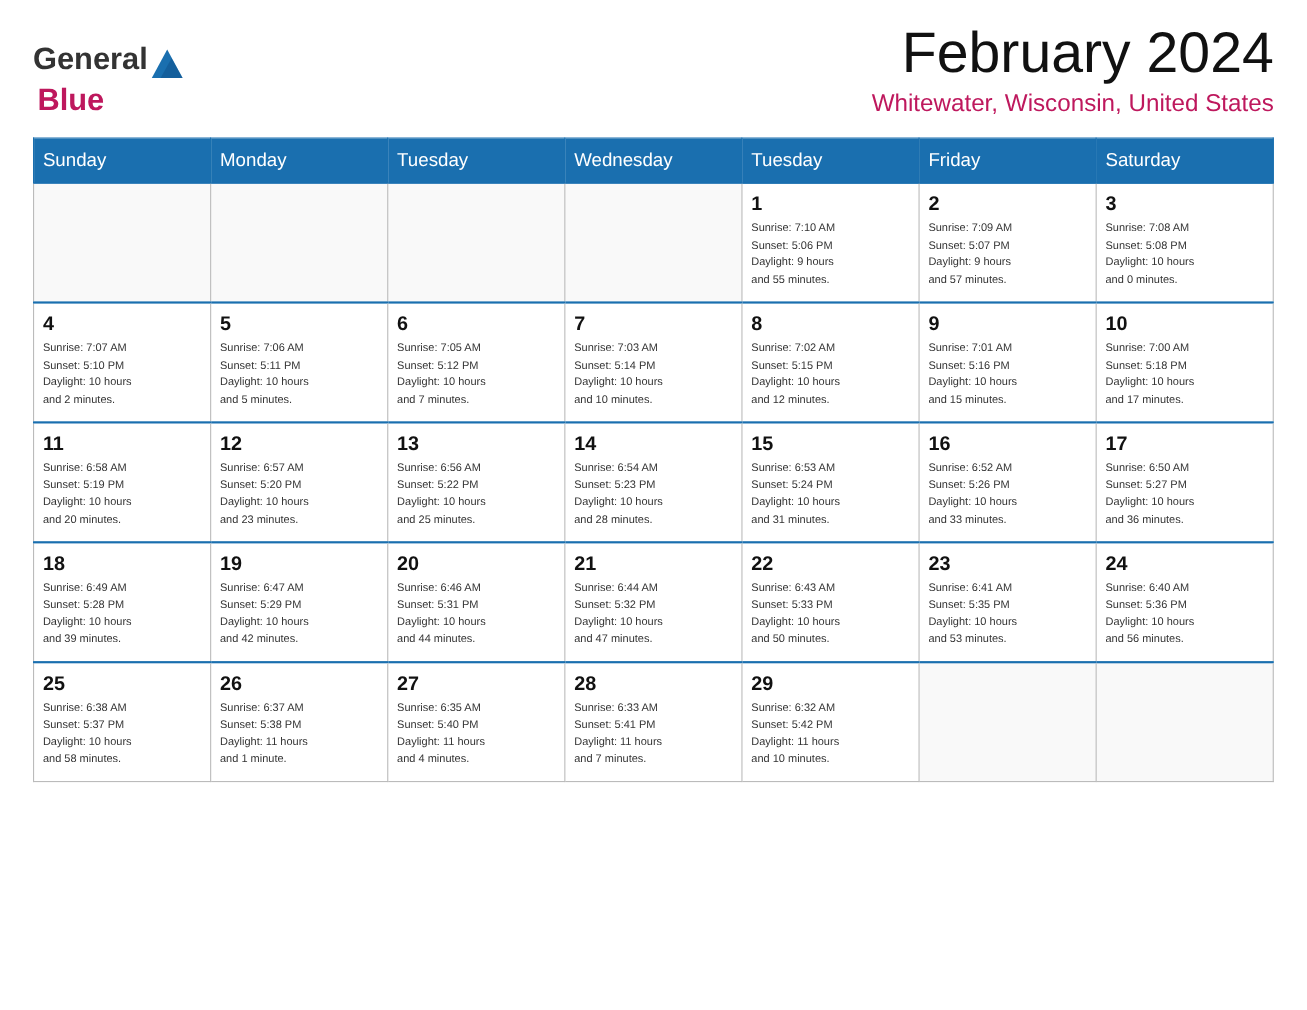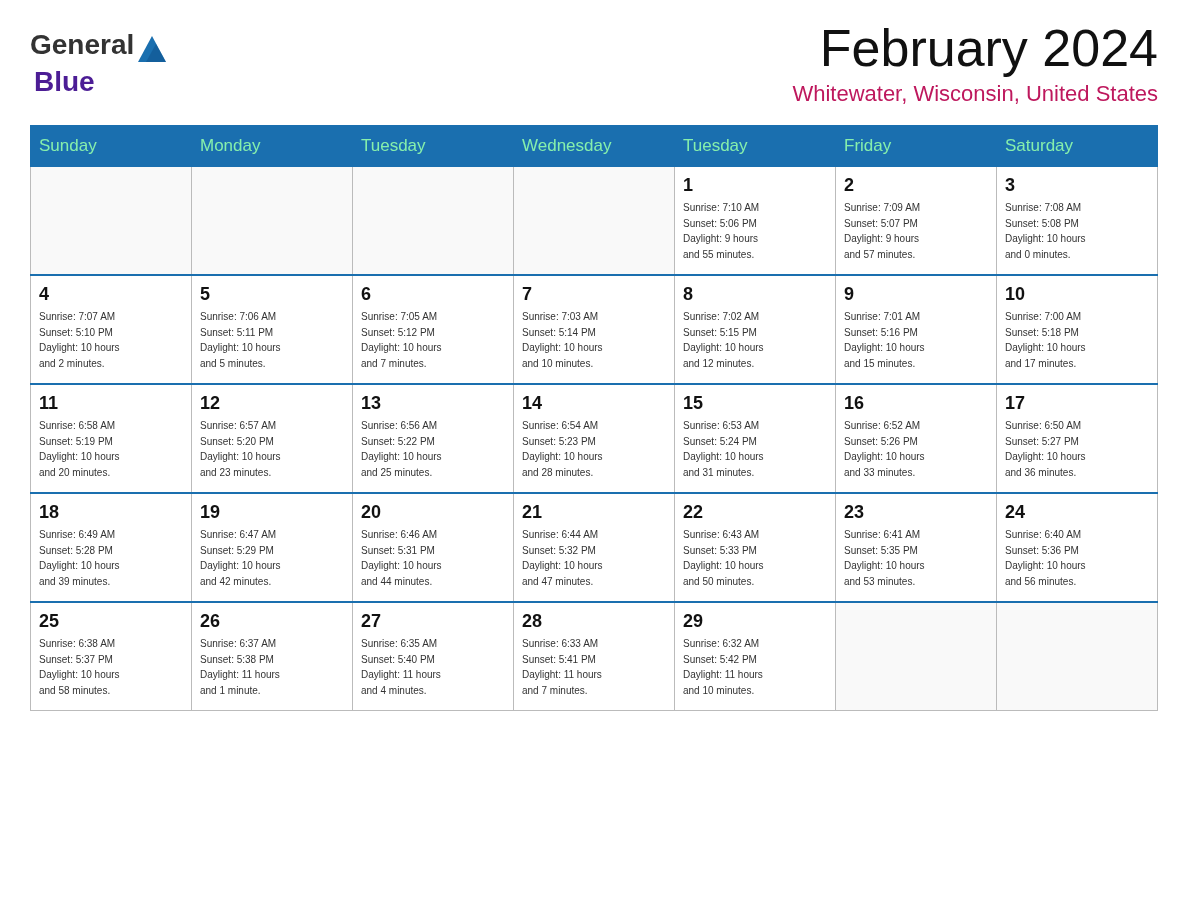--- a/index.html
+++ b/index.html
@@ -6,21 +6,21 @@
     body {
       font-family: Arial, sans-serif;
       background: #fff;
       padding: 20px 30px;
       width: 1188px;
       min-height: 918px;
     }
     .header {
       display: flex;
       justify-content: space-between;
-      align-items: center;
+      align-items: flex-end;
       margin-bottom: 18px;
     }
     .logo {
       display: flex;
       align-items: center;
     }
     .title-area {
       text-align: right;
     }
     .month-title {
@@ -34,21 +34,21 @@
       color: #be185d;
       margin-top: 4px;
     }
     .calendar-table {
       width: 100%;
       border-collapse: collapse;
       border: 1px solid #999;
     }
     .calendar-table th {
       background-color: #1a6faf;
-      color: #86efac;
+      color: #ffffff;
       padding: 10px 8px;
       text-align: left;
       font-size: 17px;
       font-weight: normal;
       border: 1px solid #1a6faf;
     }
     .calendar-table td {
       vertical-align: top;
       padding: 8px 8px 12px 8px;
       border: 1px solid #bbb;
@@ -76,21 +76,21 @@
 </head>
 <body>
 
 <div class="header">
   <div class="logo">
     <div>
       <span style="font-size:28px;font-weight:bold;color:#333;">General</span><svg width="32" height="32" viewBox="0 0 32 32" style="display:inline-block;vertical-align:middle;margin:0 2px;">
         <polygon points="16,2 30,28 2,28" fill="#1a6faf"></polygon>
         <polygon points="20,10 30,28 10,28" fill="#0d4f8a" opacity="0.5"></polygon>
       </svg><br>
-      <span style="font-size:28px;font-weight:bold;color:#4c1d95;margin-left:4px;">Blue</span>
+      <span style="font-size:28px;font-weight:bold;color:#be185d;margin-left:4px;">Blue</span>
     </div>
   </div>
   <div class="title-area">
     <div class="month-title">February 2024</div>
     <div class="location-title">Whitewater, Wisconsin, United States</div>
   </div>
 </div>
 
 <table class="calendar-table">
   <thead>

